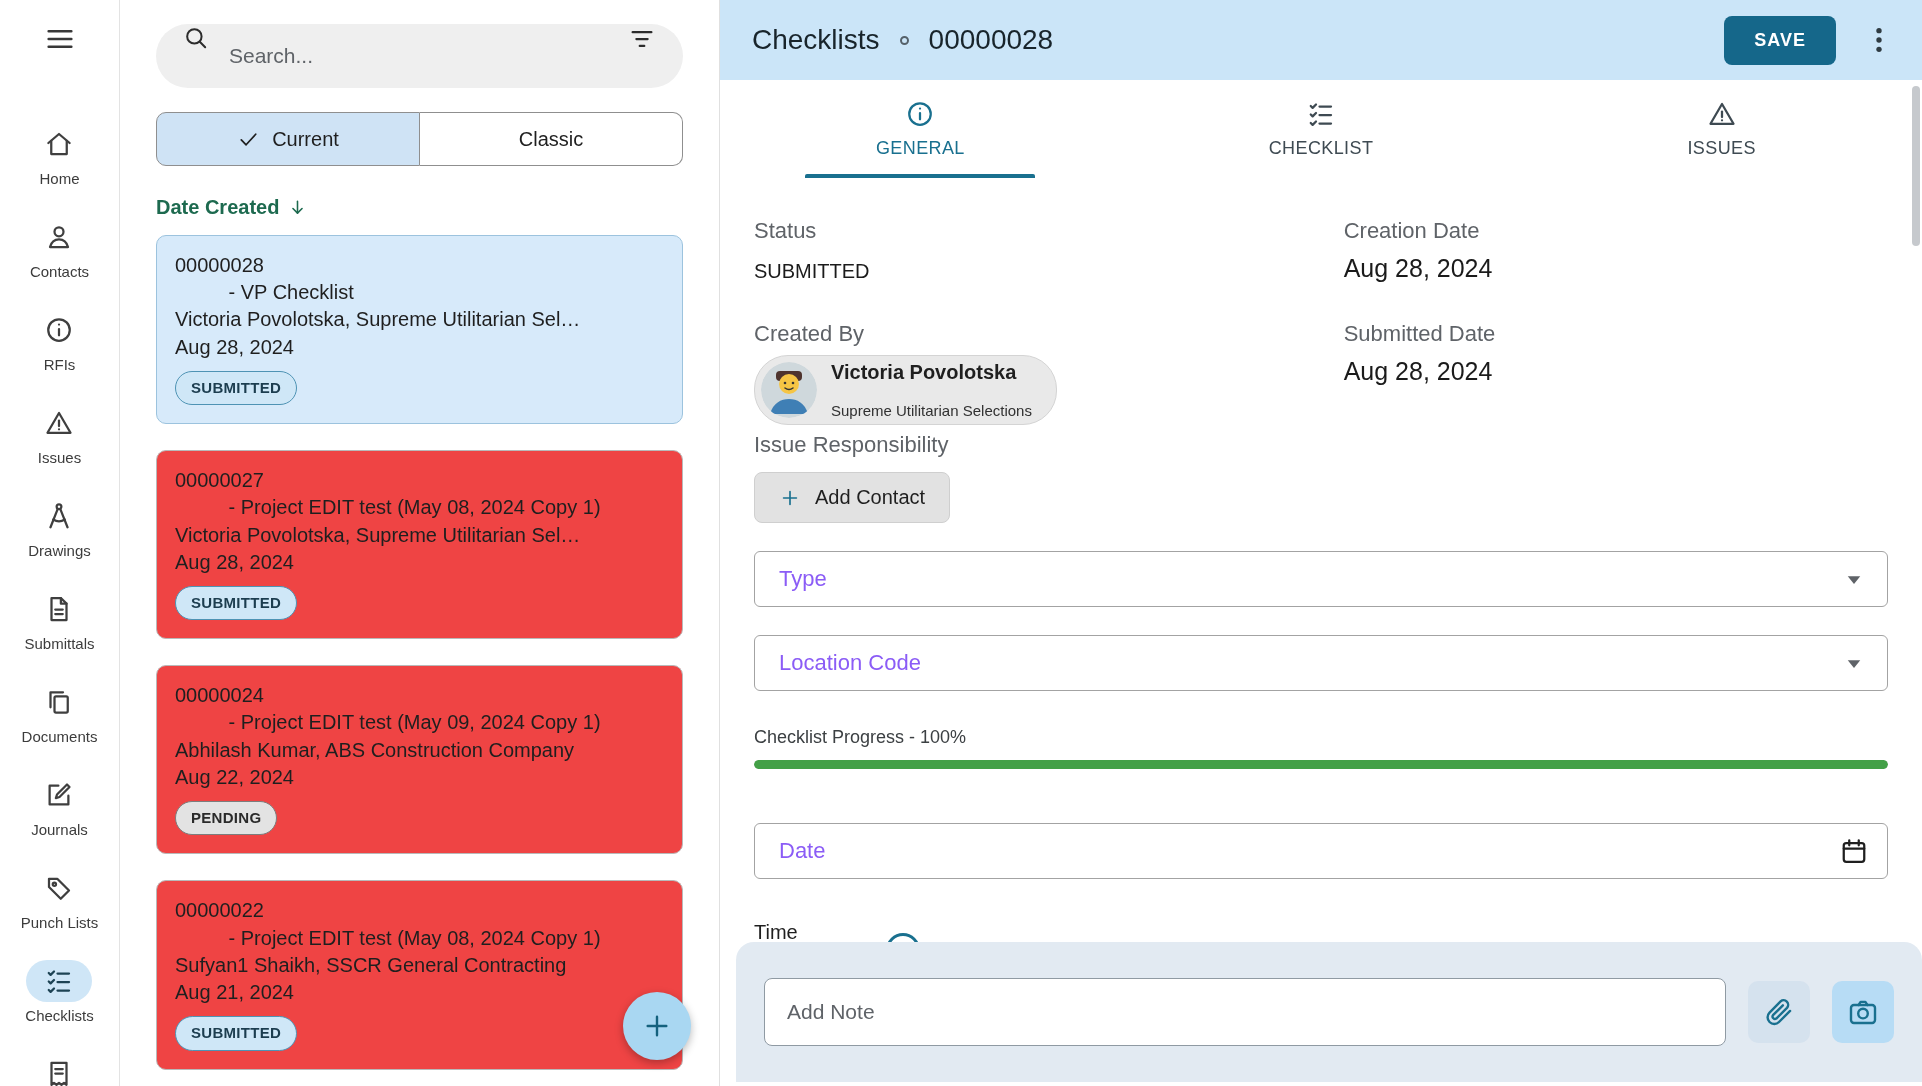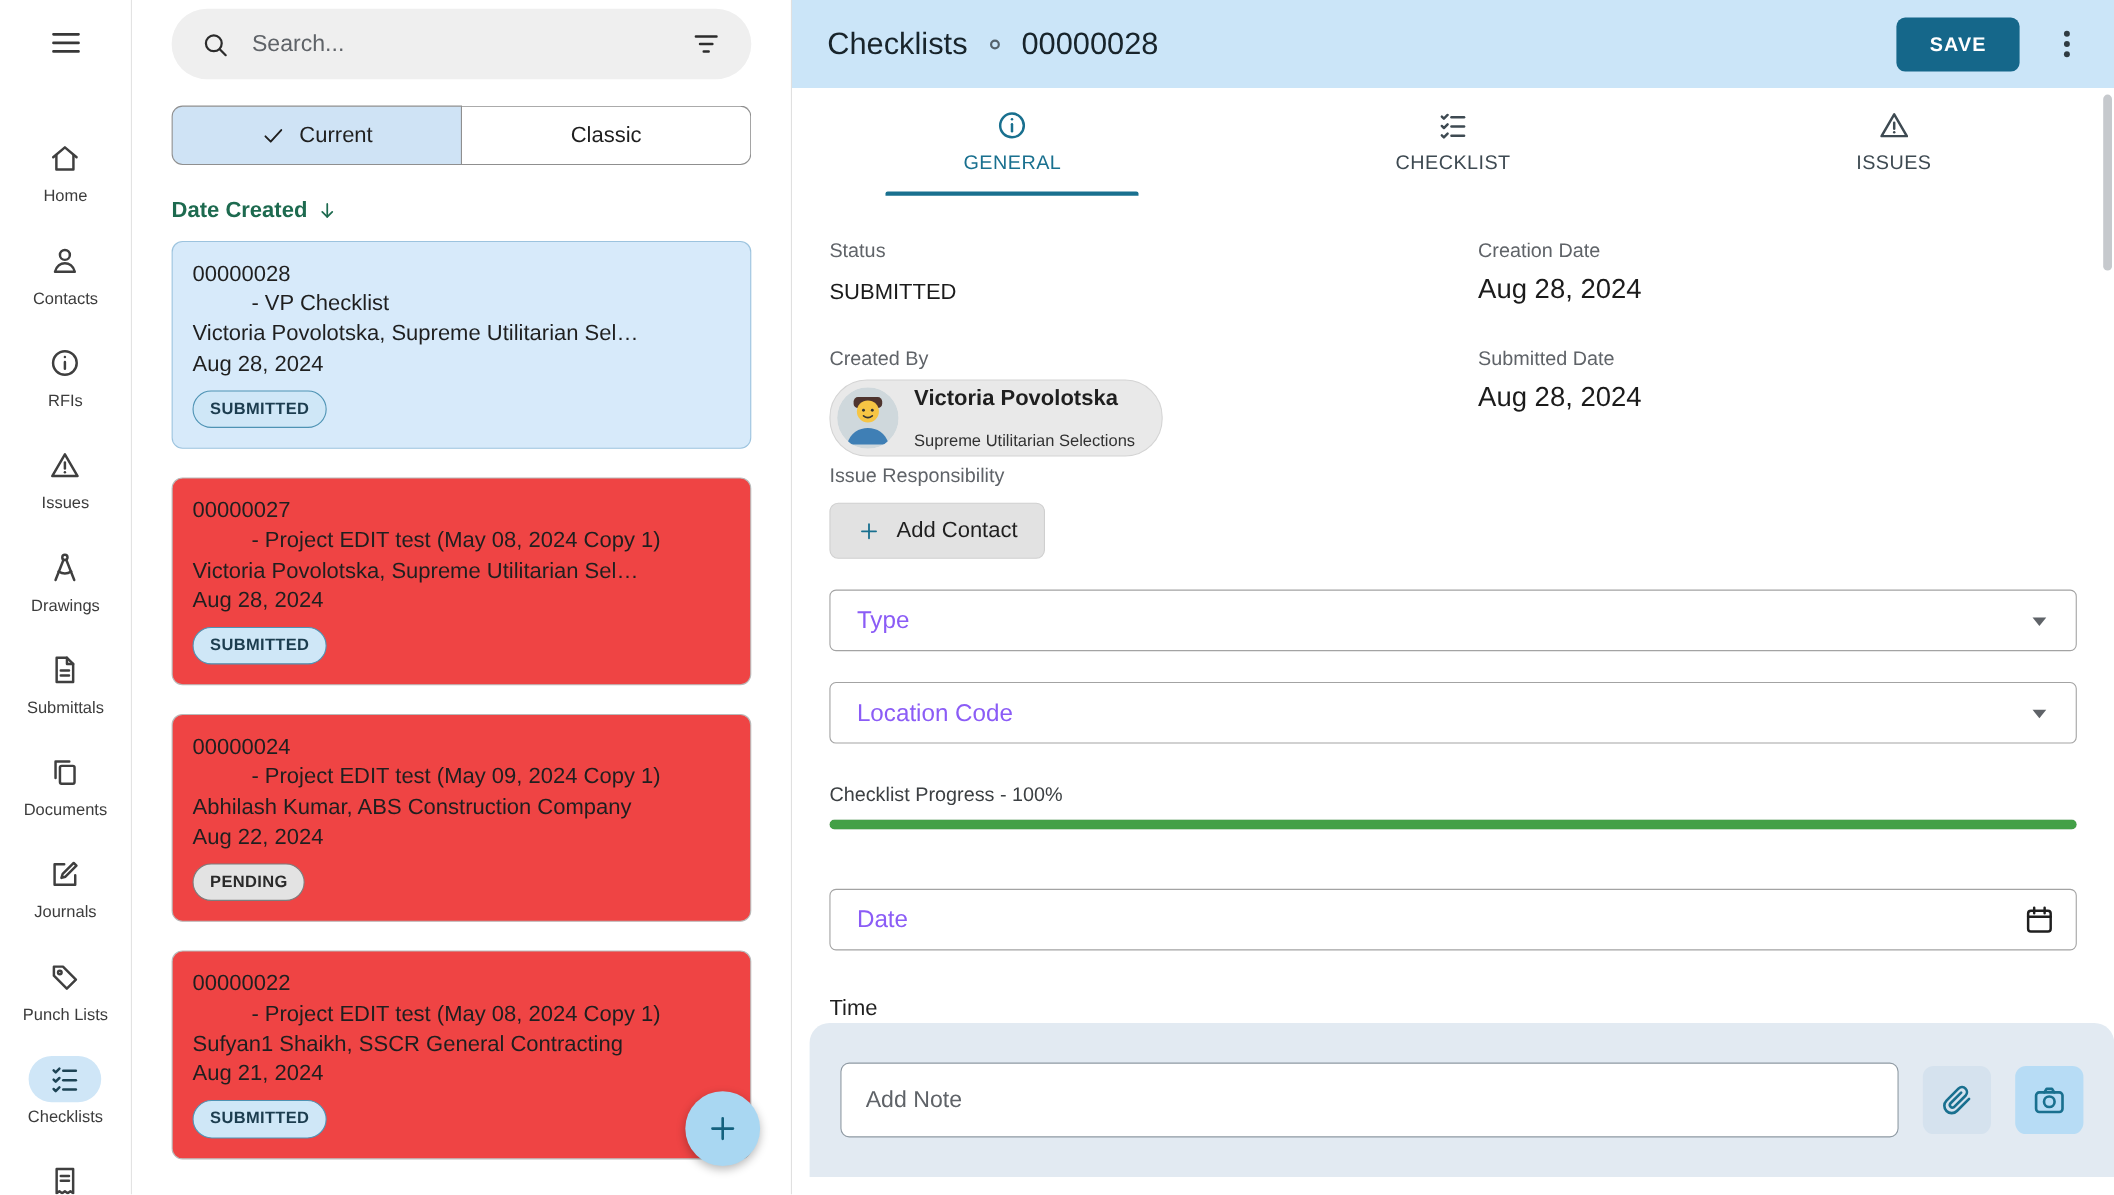--- a/index.html
+++ b/index.html
@@ -15,21 +15,21 @@
   .hamburger { width:34px; height:34px; margin:22px 0 16px; color:#383838; background:none; border:none; cursor:pointer; }
   .sb-item { width:100%; height:93px; display:flex; flex-direction:column; align-items:center; justify-content:center; gap:5px; cursor:pointer; }
   .sb-pill { display:flex; align-items:center; justify-content:center; width:66px; height:42px; border-radius:21px; }
   .sb-item.active .sb-pill { background:var(--sidebar-active-bg,#cfe6f7); }
   .sb-icon { width:30px; height:30px; color:#3f3f3f; }
   .sb-item.active .sb-icon { color:#1d4354; }
   .sb-label { font-size:15px; color:#3c3c3c; white-space:nowrap; }
 
   
   .list-panel { width:600px; flex:0 0 600px; position:relative; border-right:1px solid #e0e0e0; overflow:hidden; background:#fff; }
-  .search-bar { margin:8px 36px 0; height:64px; background:#efefef; border-radius:32px; display:flex; align-items:center; padding:0 26px; gap:20px; }
+  .search-bar { margin:24px 36px 0; height:64px; background:#efefef; border-radius:32px; display:flex; padding:0 26px; gap:20px; }
   .search-icon { width:27px; height:27px; color:#2c2c2c; }
   .search-input { flex:1; border:none; background:transparent; outline:none; font-size:21px; color:#333; min-width:0; }
   .search-input::placeholder { color:#5f6368; }
   .filter-icon { width:30px; height:30px; color:#2c2c2c; cursor:pointer; }
 
   .toggle { margin:24px 36px 0; display:flex; height:54px; }
   .toggle-btn { flex:1; display:flex; align-items:center; justify-content:center; gap:12px; font-size:20px; border:1px solid #8f8f8f; background:#fff; color:#1f1f1f; cursor:pointer; }
   .toggle-btn.first { border-radius:10px 0 0 10px; }
   .toggle-btn.last { border-radius:0 10px 10px 0; border-left:none; }
   .toggle-btn.selected { background:#cfe3f5; }
@@ -60,21 +60,21 @@
 
   .tabs { height:98px; flex:0 0 98px; display:flex; background:#fff; }
   .tab { flex:1; display:flex; flex-direction:column; align-items:center; justify-content:center; gap:9px; position:relative; cursor:pointer; color:#3e4a52; }
   .tab-icon { width:30px; height:30px; }
   .tab-label { font-size:18px; letter-spacing:.4px; }
   .tab.active { color:var(--accent,#19708f); }
   .tab.active::after { content:""; position:absolute; bottom:0; left:50%; transform:translateX(-50%); width:230px; height:4px; background:var(--accent,#19708f); border-radius:2px 2px 0 0; }
 
   .content { flex:1; position:relative; padding:40px 34px 0; overflow:hidden; }
   .info-grid { display:grid; grid-template-columns:52% 48%; }
-  .field-label { font-size:18px; color:#5f6368; }
+  .field-label { font-size:22px; color:#5f6368; }
   .status-value { font-size:20px; margin-top:16px; color:#1b1b1b; }
   .created-by-label { margin-top:38px; }
   .contact-chip { margin-top:8px; display:inline-flex; align-items:center; gap:14px; background:#e9e9e9; border:1px solid #d4d4d4; border-radius:34px; padding:5px 24px 5px 6px; max-width:100%; cursor:pointer; }
   .avatar { width:56px; height:56px; border-radius:50%; overflow:hidden; flex:0 0 56px; }
   .avatar svg { width:100%; height:100%; display:block; }
   .chip-text { display:flex; flex-direction:column; }
   .contact-name { font-size:20px; font-weight:bold; color:#1f1f1f; }
   .contact-company { font-size:15px; color:#313131; margin-top:18px; }
   .issue-label { margin-top:7px; }
   .add-contact { margin-top:14px; display:inline-flex; align-items:center; gap:14px; background:#e2e2e2; border:1px solid #cfcfcf; border-radius:8px; padding:13px 24px; font-size:20px; color:#1f1f1f; cursor:pointer; }
@@ -85,21 +85,21 @@
   .select-box { margin-top:28px; height:56px; border:1px solid #a3a3a3; border-radius:6px; display:flex; align-items:center; justify-content:space-between; padding:0 18px 0 24px; font-size:22px; color:#8b5cf6; cursor:pointer; background:#fff; }
   .caret { width:30px; height:30px; color:#5f6368; }
   .cal-icon { width:30px; height:30px; color:#1f1f1f; }
   .progress-label { margin-top:36px; font-size:18px; color:#3c4043; }
   .progress-track { margin-top:12px; height:9px; border-radius:5px; background:#e6e6e6; overflow:hidden; }
   .progress-fill { height:100%; background:var(--progress-green,#43a047); border-radius:5px; width:0; }
   .date-box { margin-top:54px; }
   .time-label { margin-top:42px; font-size:20px; color:#1f1f1f; }
   .clock-ring { position:absolute; left:166px; top:755px; width:34px; height:34px; border:3px solid var(--accent,#19708f); border-radius:50%; background:#fff; }
 
-  .note-bar { position:absolute; left:16px; right:0; bottom:16px; height:140px; background:#e2eaf2; border-radius:18px 18px 0 0; display:flex; align-items:center; padding:0 28px; gap:22px; z-index:5; }
+  .note-bar { position:absolute; left:16px; right:0; bottom:4px; height:140px; background:#e2eaf2; border-radius:18px 18px 0 0; display:flex; align-items:center; padding:0 28px; gap:22px; z-index:5; }
   .note-input { flex:1; height:68px; border:1px solid #8f9aa3; border-radius:8px; background:#fff; font-size:21px; padding:0 22px; color:#1f1f1f; outline:none; min-width:0; }
   .note-input::placeholder { color:#5f6368; }
   .attach-btn, .camera-btn { width:62px; height:62px; border-radius:10px; border:none; display:flex; align-items:center; justify-content:center; color:var(--accent,#19708f); cursor:pointer; flex:0 0 62px; }
   .attach-btn { background:#d5e2ee; }
   .camera-btn { background:#b7dcf5; }
   .btn-icon { width:32px; height:32px; }
 
   .scroll-thumb { position:absolute; right:2px; top:86px; width:8px; height:160px; background:#c6c9cd; border-radius:4px; z-index:6; }
 </style>
 </head>

